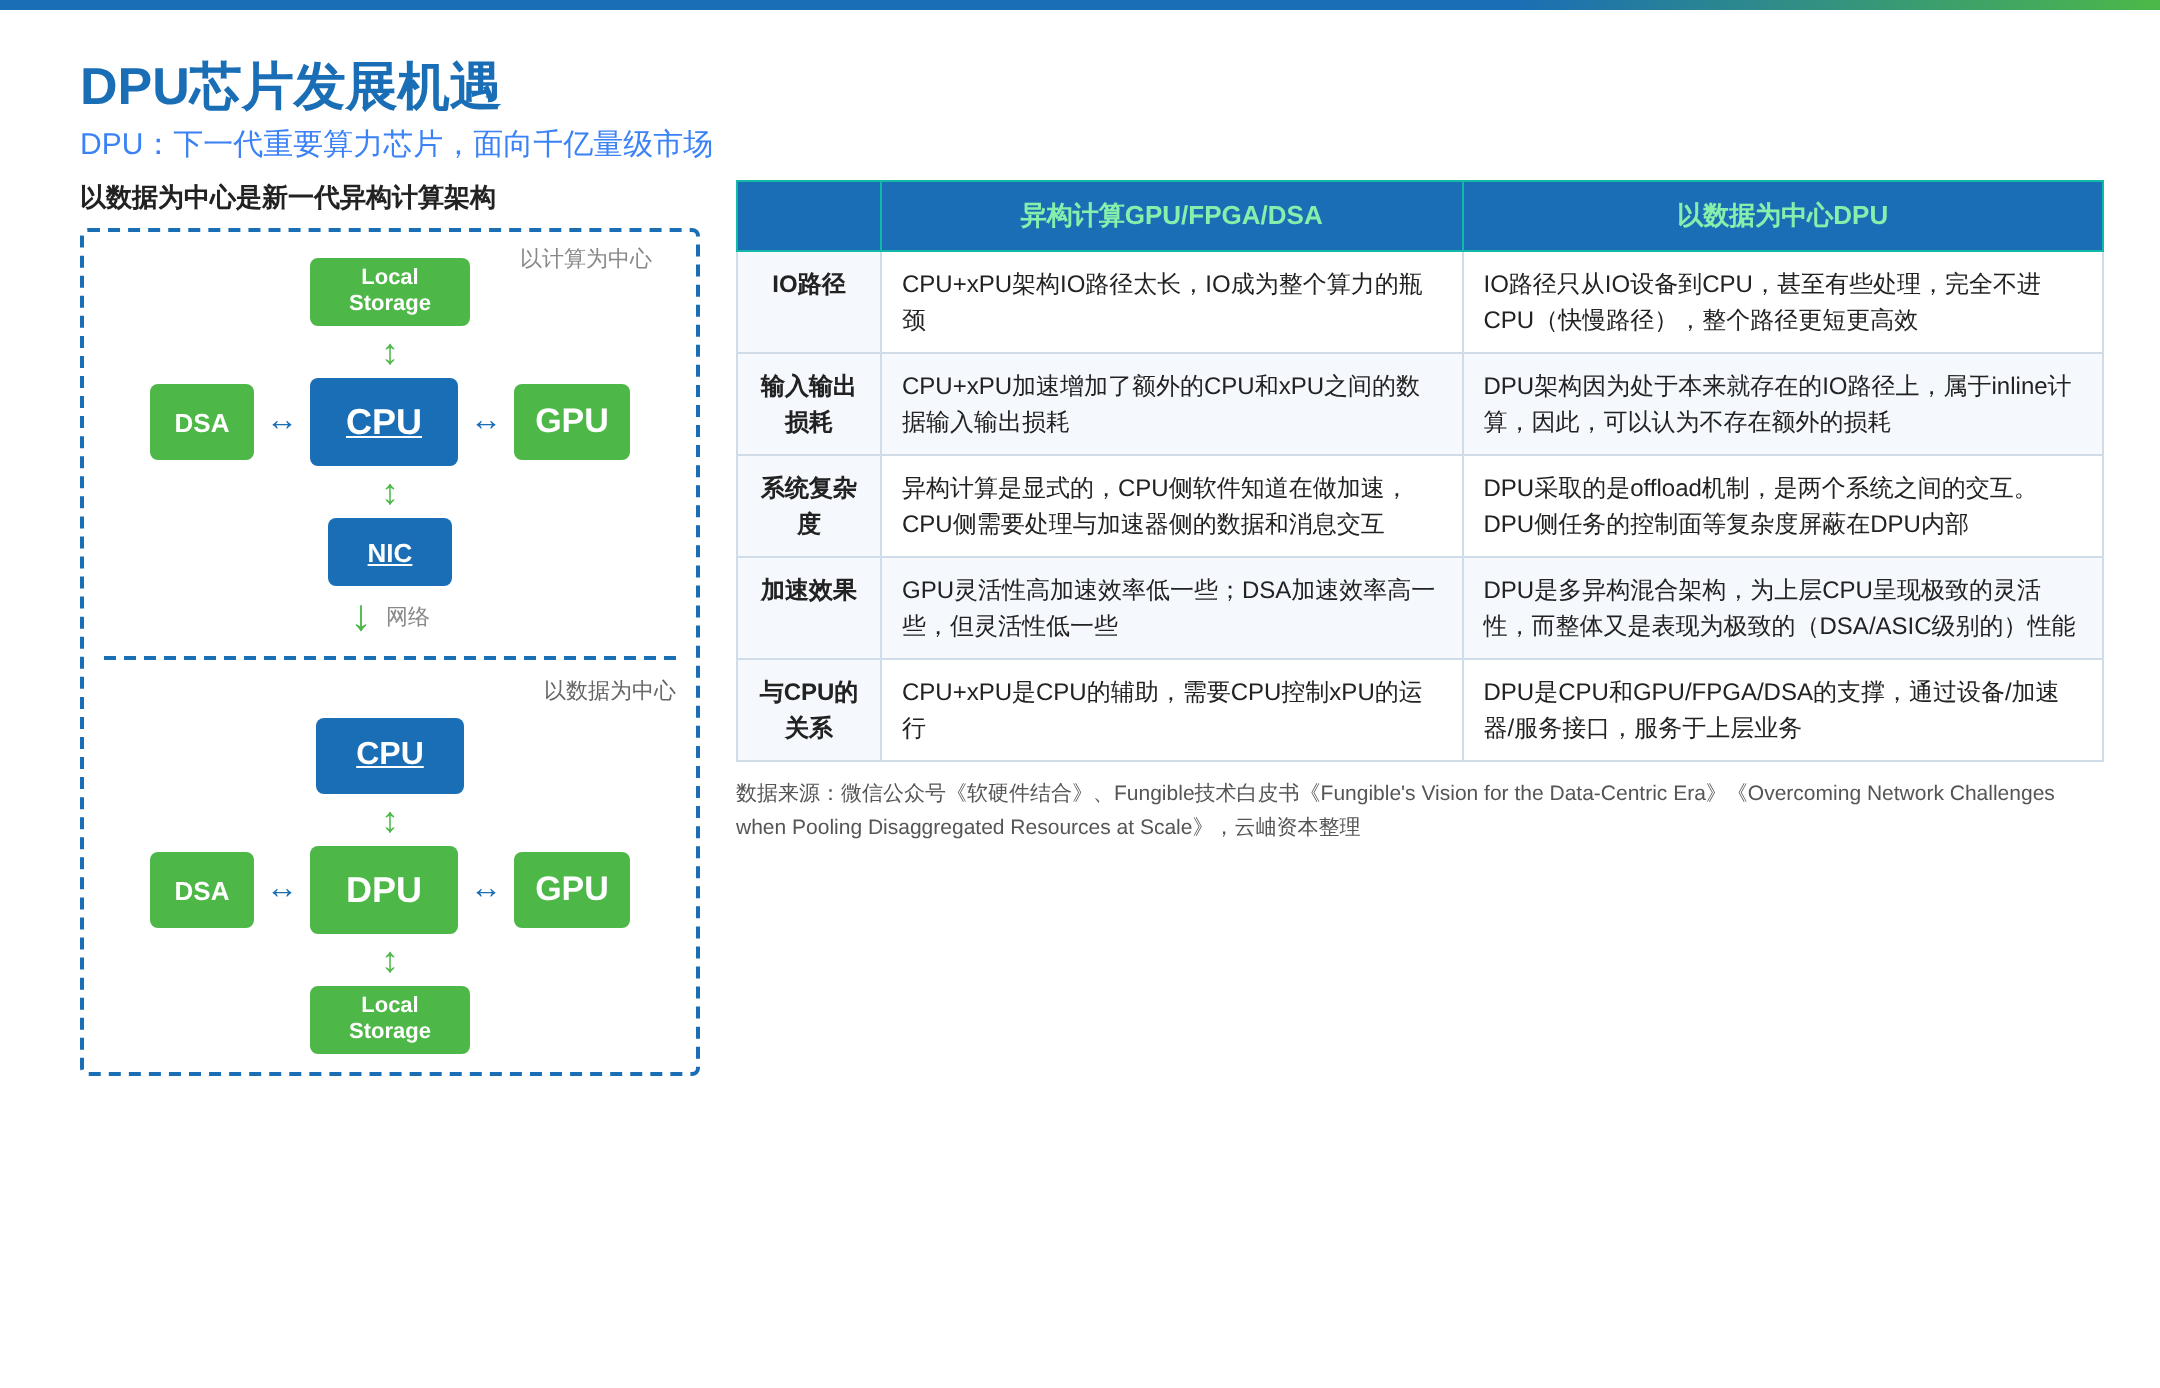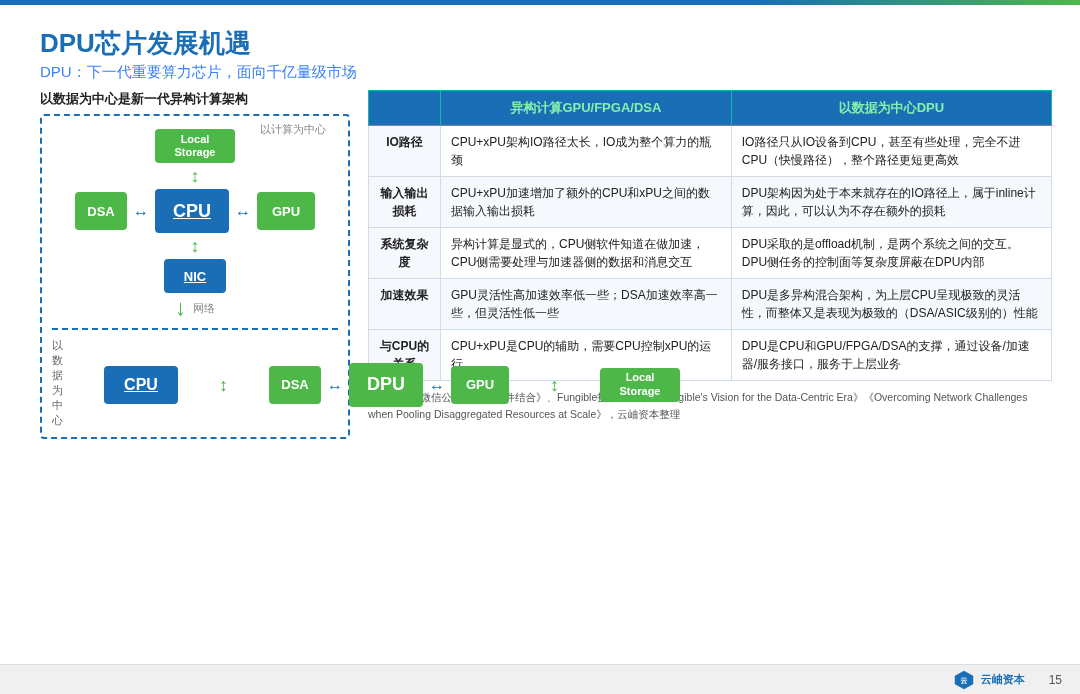--- a/index.html
+++ b/index.html
@@ -102,21 +102,21 @@
     .box-green { background: #4db848; }
     .box-blue { background: #1a6eb5; text-decoration: underline; }
     .box-ls {
       width: 80px;
       height: 34px;
       font-size: 11px;
       text-align: center;
       line-height: 1.2;
     }
     .box-cpu { width: 74px; height: 44px; font-size: 18px; }
-    .box-gpu { width: 58px; height: 38px; font-size: 13px; }
+    .box-gpu { width: 58px; height: 38px; font-size: 17px; }
     .box-dsa { width: 52px; height: 38px; font-size: 13px; }
     .box-nic { width: 62px; height: 34px; font-size: 13px; }
     .box-dpu-big { width: 74px; height: 44px; font-size: 18px; background: #4db848; }
     .box-cpu-sm { width: 74px; height: 38px; font-size: 16px; background: #1a6eb5; }
     .net-label {
       font-size: 11px;
       color: #888;
       margin-left: 3px;
     }
     .divider-dashed {
@@ -199,23 +199,23 @@
       font-size: 12px;
       color: #555;
       margin-left: 18px;
     }
     .logo-icon {
       width: 22px;
       height: 22px;
     }
     .diag-bottom {
       display: flex;
+      flex-direction: column;
       align-items: center;
       margin-top: 2px;
-      gap: 41px;
     }
   </style>
 </head>
 <body>
 
 <div class="page">
   <div class="top-bar"></div>
 
   <div class="title-area">
     <div class="main-title">
@@ -331,23 +331,13 @@
               <td>CPU+xPU是CPU的辅助，需要CPU控制xPU的运行</td>
               <td>DPU是CPU和GPU/FPGA/DSA的支撑，通过设备/加速器/服务接口，服务于上层业务</td>
             </tr>
           </tbody>
       </table>
 
       <div class="source-note">数据来源：微信公众号《软硬件结合》、Fungible技术白皮书《Fungible's Vision for the Data-Centric Era》《Overcoming Network Challenges when Pooling Disaggregated Resources at Scale》，云岫资本整理</div>
     </div>
   </div>
 
-  <div class="bottom-bar">
-    <div class="logo-area">
-      <svg class="logo-icon" viewBox="0 0 22 22" xmlns="http://www.w3.org/2000/svg">
-        <polygon points="11,2 20,7 20,15 11,20 2,15 2,7" fill="#1a6eb5" stroke="#1a6eb5" stroke-width="0.5"></polygon>
-        <text x="11" y="14" text-anchor="middle" fill="#fff" font-size="7" font-weight="bold">云</text>
-      </svg>
-      <span class="logo-text">云岫资本</span>
-      <span class="page-num">15</span>
-    </div>
-  </div>
 </div>
 
 </body></html>

